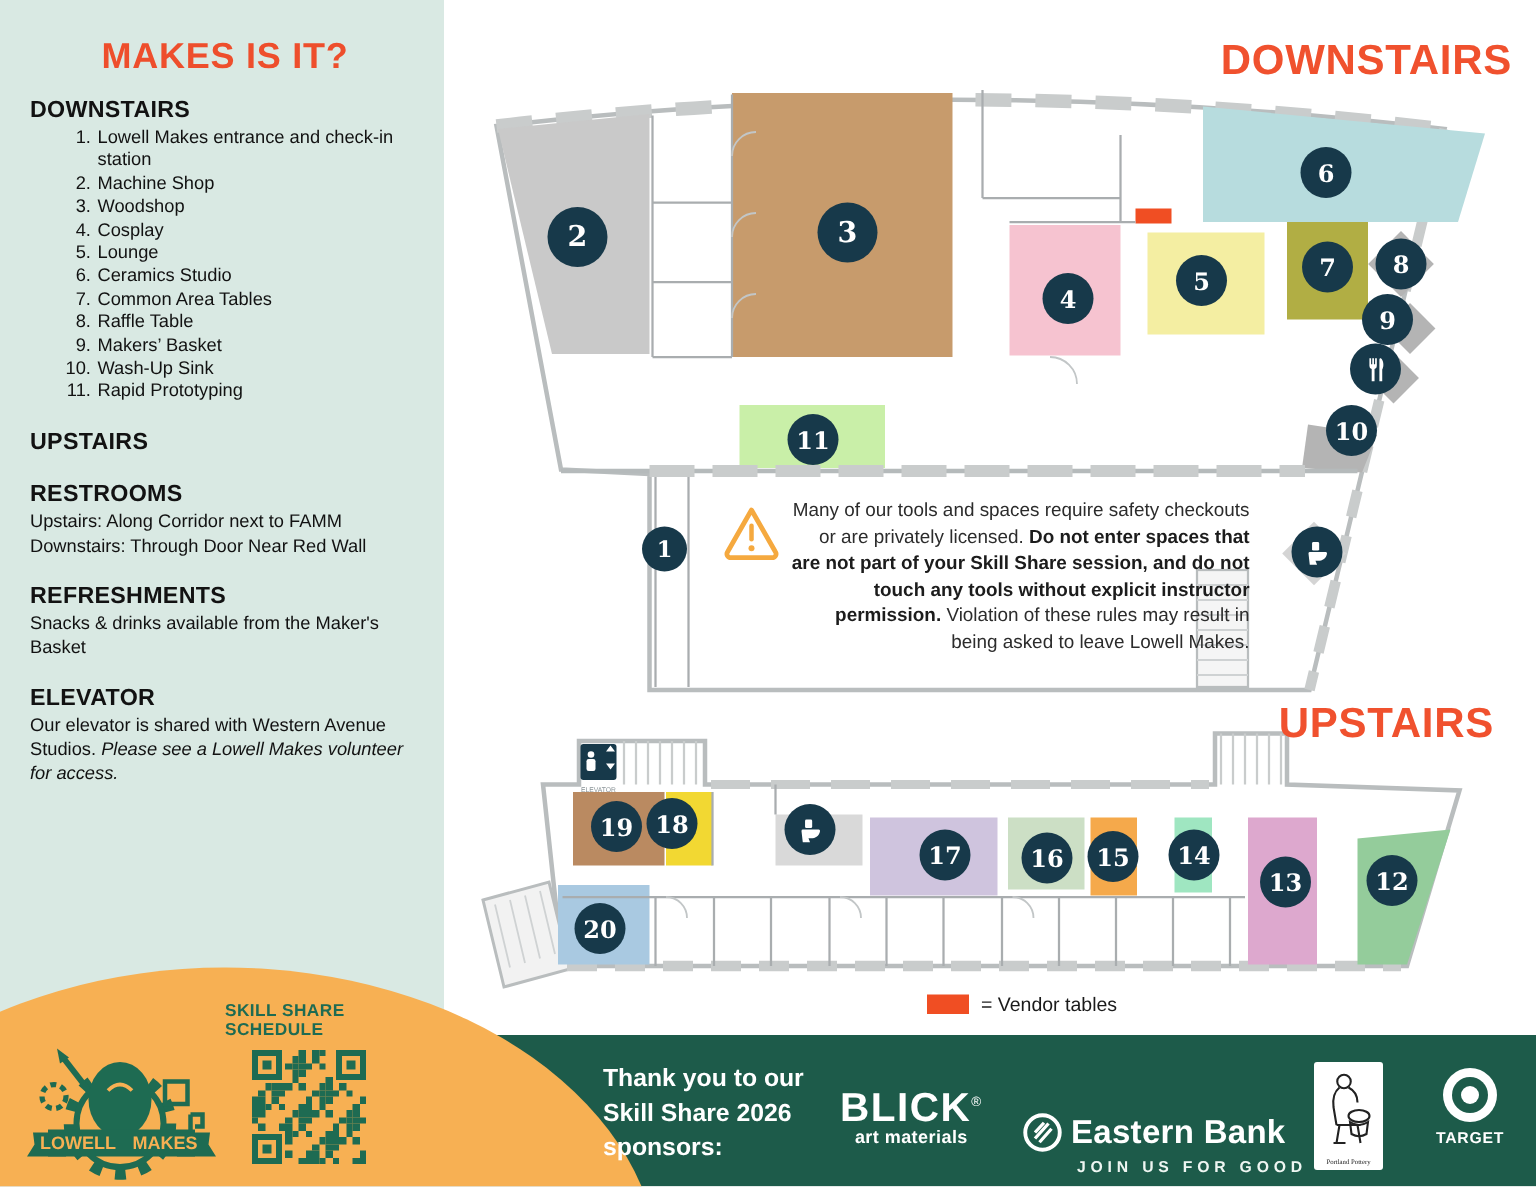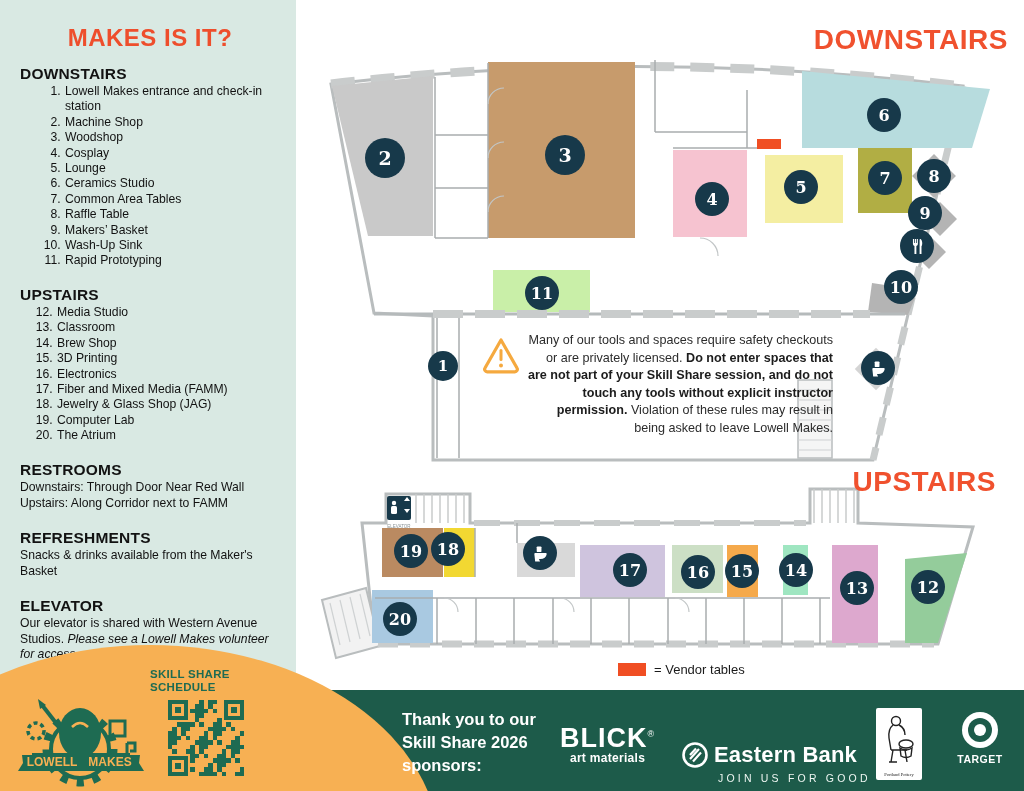--- a/index.html
+++ b/index.html
@@ -56,21 +56,21 @@
   .f-tl{left:0;top:0;} .f-tr{right:0;top:0;} .f-bl{left:0;bottom:0;}
 
   .thanks{position:absolute;left:402px;top:708px;color:#fff;font-size:16.5px;font-weight:800;line-height:23px;z-index:4;}
   .blick{position:absolute;left:560px;top:721px;color:#fff;text-align:center;z-index:4;}
   .blick .nm{font-size:27px;font-weight:800;letter-spacing:1px;line-height:26px;}
   .blick .nm sup{font-size:9px;font-weight:400;}
   .blick .sub{font-size:12px;font-weight:700;margin-top:0px;letter-spacing:.3px;}
   .eastern{position:absolute;left:682px;top:722px;color:#fff;z-index:4;margin-top:20px;}
   .eastern .row{display:flex;align-items:center;}
   .eastern .nm{font-size:22px;font-weight:800;margin-left:6px;letter-spacing:.2px;}
-  .eastern .tag{font-size:10.5px;font-weight:400;letter-spacing:3.2px;margin:4px 0 0 36px;color:#eef6f2;}
+  .eastern .tag{font-size:10.5px;font-weight:700;letter-spacing:3.2px;margin:4px 0 0 36px;color:#eef6f2;}
   .pottery{position:absolute;left:876px;top:708px;width:46px;height:72px;background:#fff;border-radius:2px;z-index:4;
            display:flex;flex-direction:column;align-items:center;justify-content:flex-end;}
   .pottery svg{position:absolute;top:4px;left:3px;}
   .pottery .cap{font-size:4.5px;color:#222;font-family:"Liberation Serif",serif;margin-bottom:3px;z-index:1;}
   .target{position:absolute;left:946px;top:712px;width:68px;text-align:center;color:#fff;z-index:4;}
   .target .ring{width:36px;height:36px;border-radius:50%;background:#fff;margin:0 auto;position:relative;}
   .target .ring::before{content:"";position:absolute;left:6px;top:6px;width:24px;height:24px;border-radius:50%;background:#1d5b4a;}
   .target .ring::after{content:"";position:absolute;left:12px;top:12px;width:12px;height:12px;border-radius:50%;background:#fff;}
   .target .lab{font-size:10.5px;font-weight:800;margin-top:5px;letter-spacing:.5px;}
 </style>
@@ -92,35 +92,24 @@
         <li>Lounge</li>
         <li>Ceramics Studio</li>
         <li>Common Area Tables</li>
         <li>Raffle Table</li>
         <li>Makers’ Basket</li>
         <li>Wash-Up Sink</li>
         <li>Rapid Prototyping</li>
       </ol>
 
       <div class="s-head s-gap">UPSTAIRS</div>
-      <ol class="nlist tight" start="12">
-        <li>Media Studio</li>
-        <li>Classroom</li>
-        <li>Brew Shop</li>
-        <li>3D Printing</li>
-        <li>Electronics</li>
-        <li>Fiber and Mixed Media (FAMM)</li>
-        <li>Jewelry &amp; Glass Shop (JAG)</li>
-        <li>Computer Lab</li>
-        <li>The Atrium</li>
-      </ol>
 
       <div class="s-head s-gap">RESTROOMS</div>
+      <div class="s-body">Upstairs: Along Corridor next to FAMM</div>
       <div class="s-body">Downstairs: Through Door Near Red Wall</div>
-      <div class="s-body">Upstairs: Along Corridor next to FAMM</div>
 
       <div class="s-head s-gap">REFRESHMENTS</div>
       <div class="s-body">Snacks &amp; drinks available from the Maker's Basket</div>
 
       <div class="s-head s-gap">ELEVATOR</div>
       <div class="s-body"><span>Our elevator is shared with Western Avenue Studios. </span><em>Please see a Lowell Makes volunteer for access.</em></div>
     </div>
   </div>
 
   <svg class="plansvg" width="1024" height="791" viewBox="0 0 1024 791">

